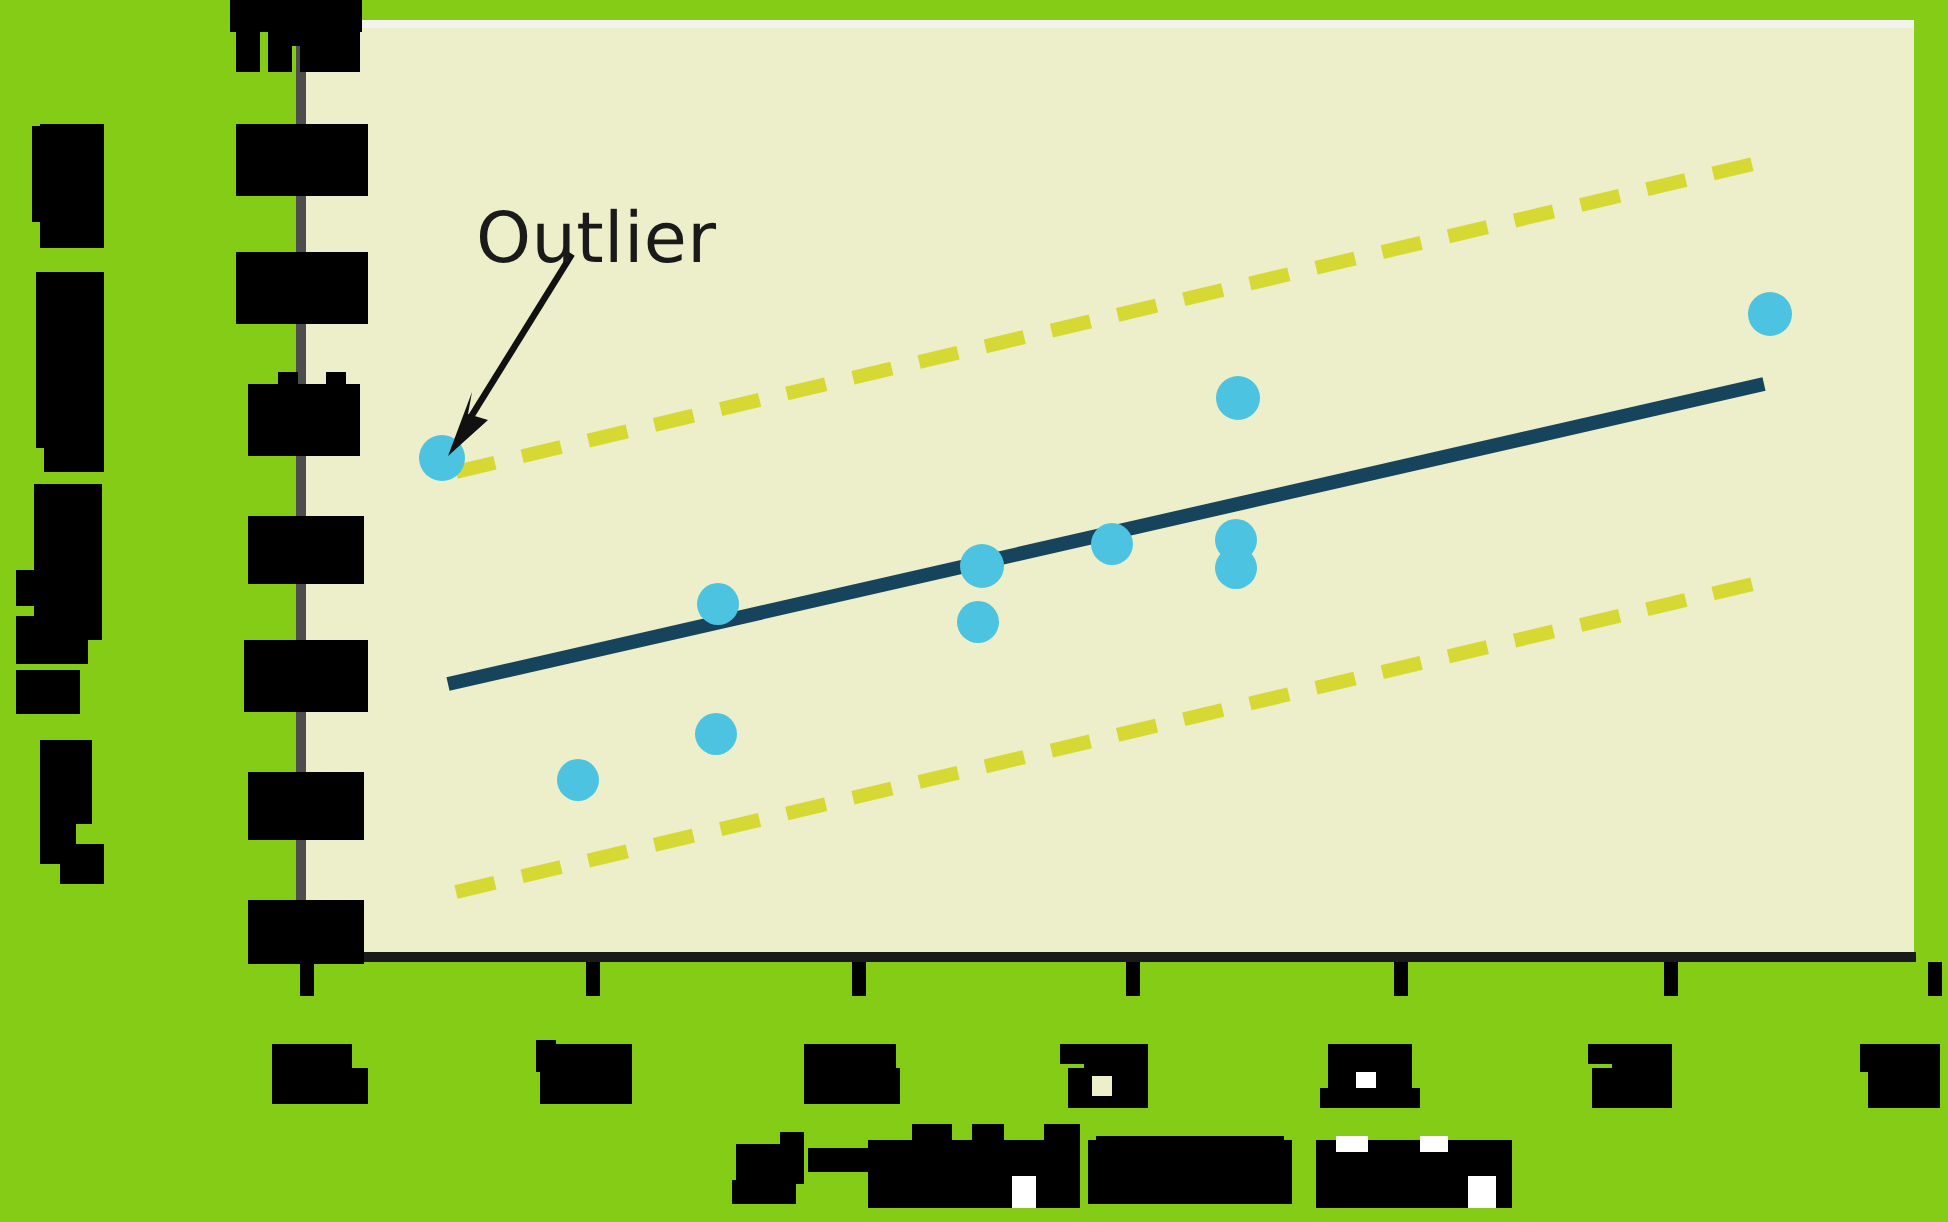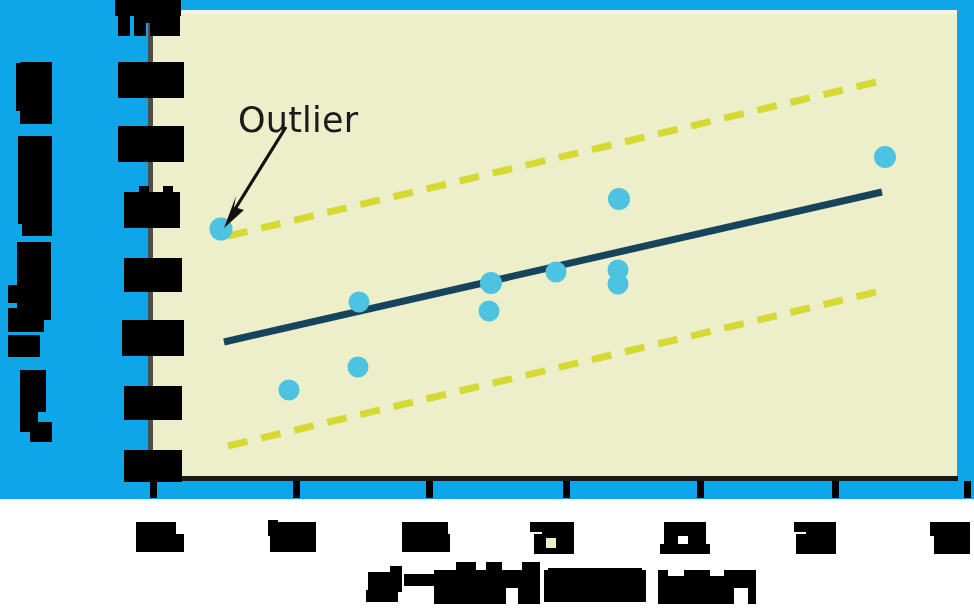--- a/index.html
+++ b/index.html
@@ -2,21 +2,21 @@
 <html><head>
 <meta charset="utf-8">
 <style>
   html,body{margin:0;padding:0;background:#ffffff;}
   body{
     width:974px;height:611px;
     font-family:"Liberation Sans", sans-serif;
     overflow:hidden;position:relative;
   }
 
-  #stage{position:absolute;left:0;top:0;width:974px;height:499px;background:#0ea5e9;}
+  #stage{position:absolute;left:0;top:0;width:974px;height:611px;background:#84cc16;}
 
   
   #plot-panel{
     position:absolute;
     left:152px;top:14px;
     width:805px;height:462px;
     background:#ecefc9;
   }
   #plot-panel-top-strip{
     position:absolute;left:152px;top:10px;width:805px;height:6px;

